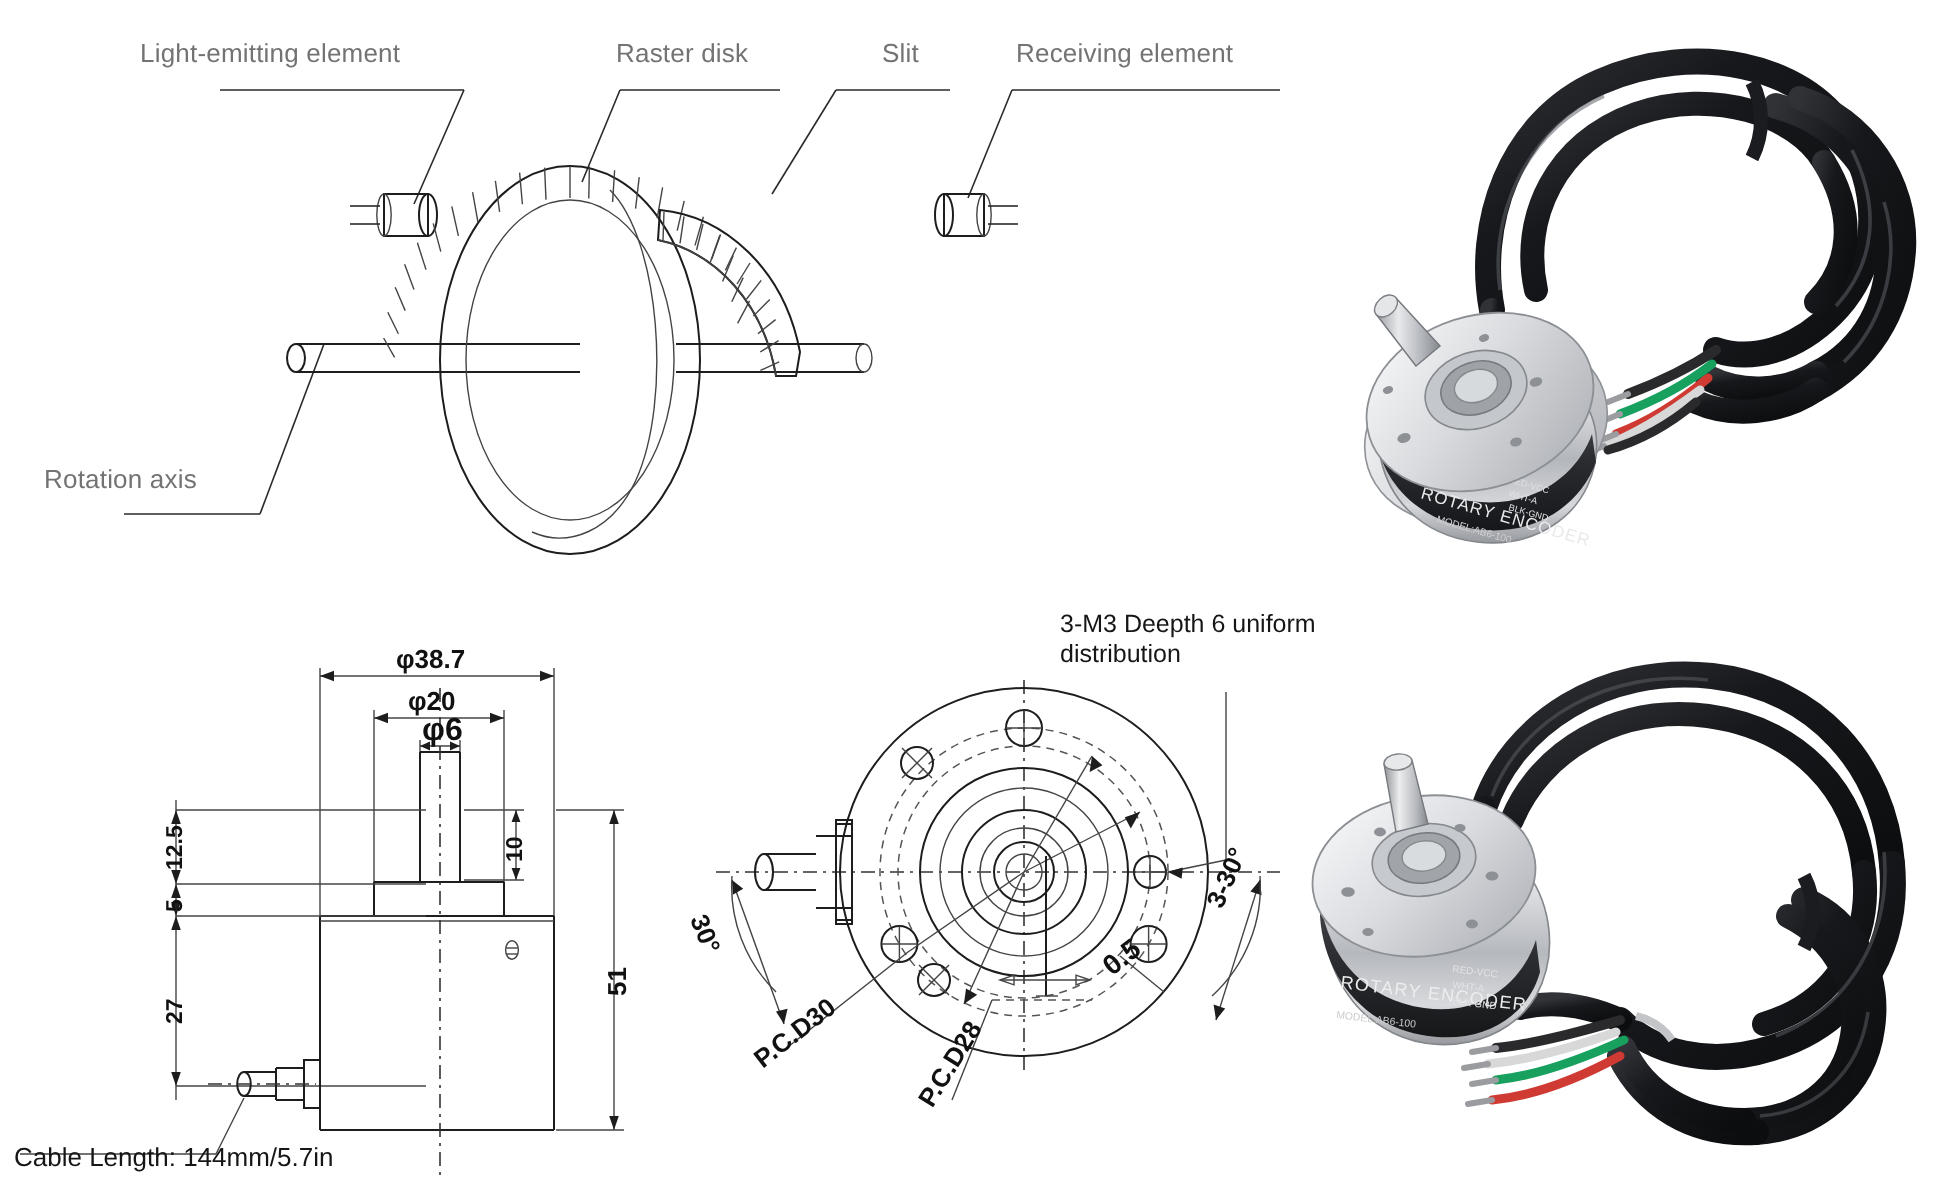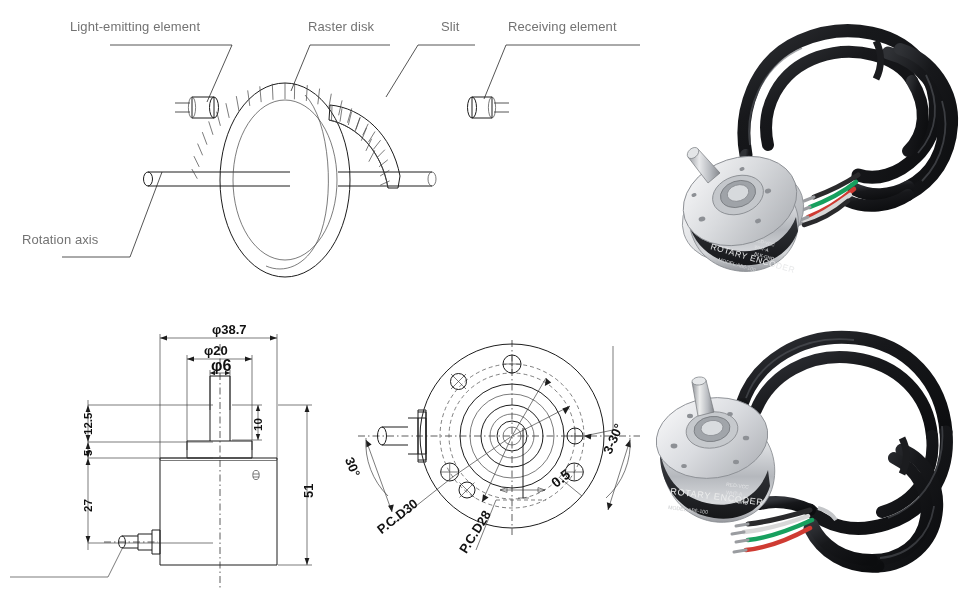--- a/index.html
+++ b/index.html
@@ -284,36 +284,37 @@
         <path class="ln-dash" d="M104 242 L158 242"></path>
       </g>
 
       <g class="ln-hair">
         <path d="M10 277 L108 277"></path>
         <path d="M108 277 L122 249"></path>
       </g>
 
     </svg>
 
-    <div class="dim" style="left:198px;top:22px;font-size:13px;margin-left:14px;">φ38.7</div>
+    <div class="dim" style="left:198px;top:22px;font-size:13px;">φ38.7</div>
 
     <div class="dim" style="left:204px;top:43px;font-size:13px;text-align:right;">φ20</div>
 
     <div class="dim" style="left:211px;top:57px;font-size:16px;">φ6</div>
 
     <div class="dim vert" style="left:82px;top:135px;">12.5</div>
 
     <div class="dim vert" style="left:82px;top:156px;">5</div>
 
     <div class="dim vert" style="left:82px;top:212px;">27</div>
 
     <div class="dim vert" style="left:252px;top:131px;">10</div>
 
     <div class="dim vert" style="left:301px;top:198px;font-size:13px;">51</div>
 
+    <div class="cablenote" style="left:7px;top:271px;">Cable Length: 144mm/5.7in</div>
   </div>
 
   <div class="panel" style="left:330px;top:300px;width:340px;height:300px;">
 
     <svg width="340" height="300" viewBox="0 0 340 300">
 
       <g class="ln-dash">
         <path d="M28 136 L310 136"></path>
         <path d="M182 40 L182 235"></path>
       </g>
@@ -423,20 +424,22 @@
       <g class="ln-hair">
         <path d="M146 250 L166 200"></path>
       </g>
 
       <g class="ln-hair">
         <path d="M230 178 L252 196"></path>
       </g>
 
     </svg>
 
+    <div class="note" style="left:200px;top:5px;">3-M3 Deepth 6 uniform
+distribution</div>
 
     <div class="dim" style="left:26px;top:155px;font-size:13px;transform-origin:0 0;transform:rotate(68deg);">30°</div>
 
     <div class="dim" style="left:270px;top:150px;font-size:13px;transform-origin:0 0;transform:rotate(-66deg);">3-30°</div>
 
     <div class="dim" style="left:44px;top:225px;font-size:13px;transform-origin:0 0;transform:rotate(-38deg);">P.C.D30</div>
 
     <div class="dim" style="left:126px;top:248px;font-size:13px;transform-origin:0 0;transform:rotate(-58deg);">P.C.D28</div>
 
     <div class="dim" style="left:218px;top:178px;font-size:14px;transform-origin:0 0;transform:rotate(-38deg);">0.5</div>

